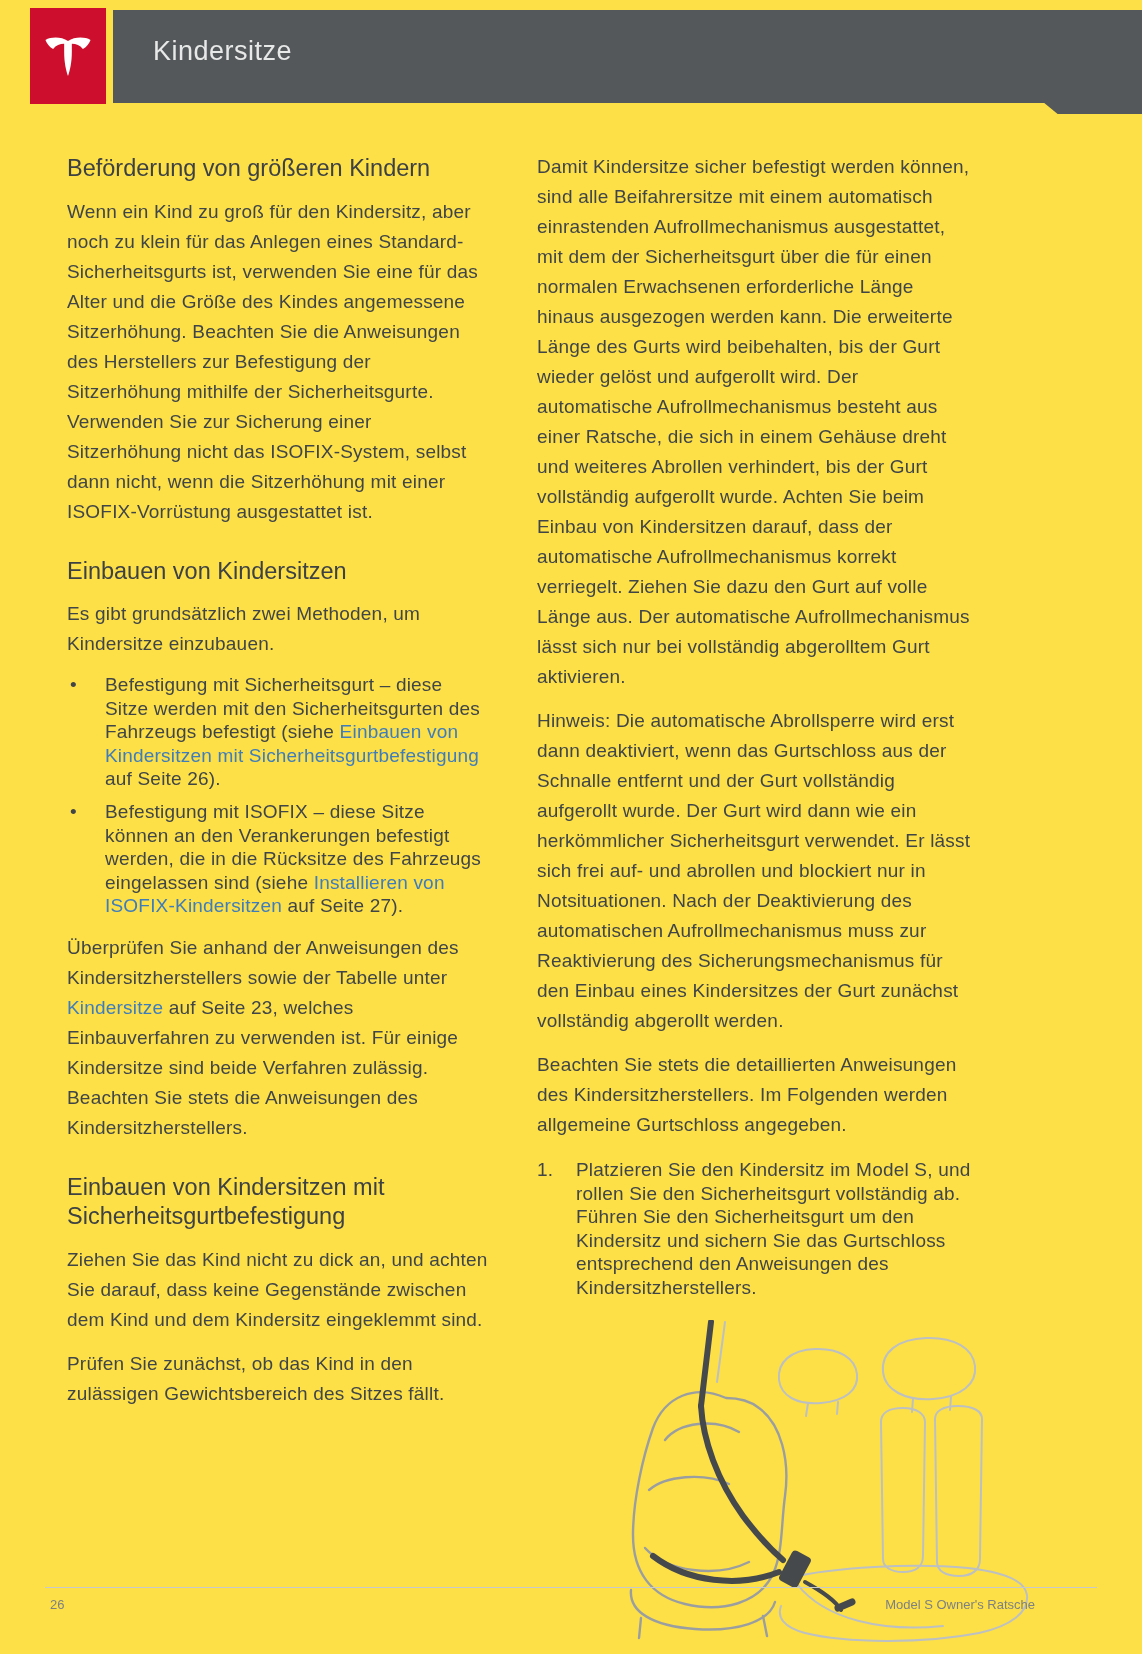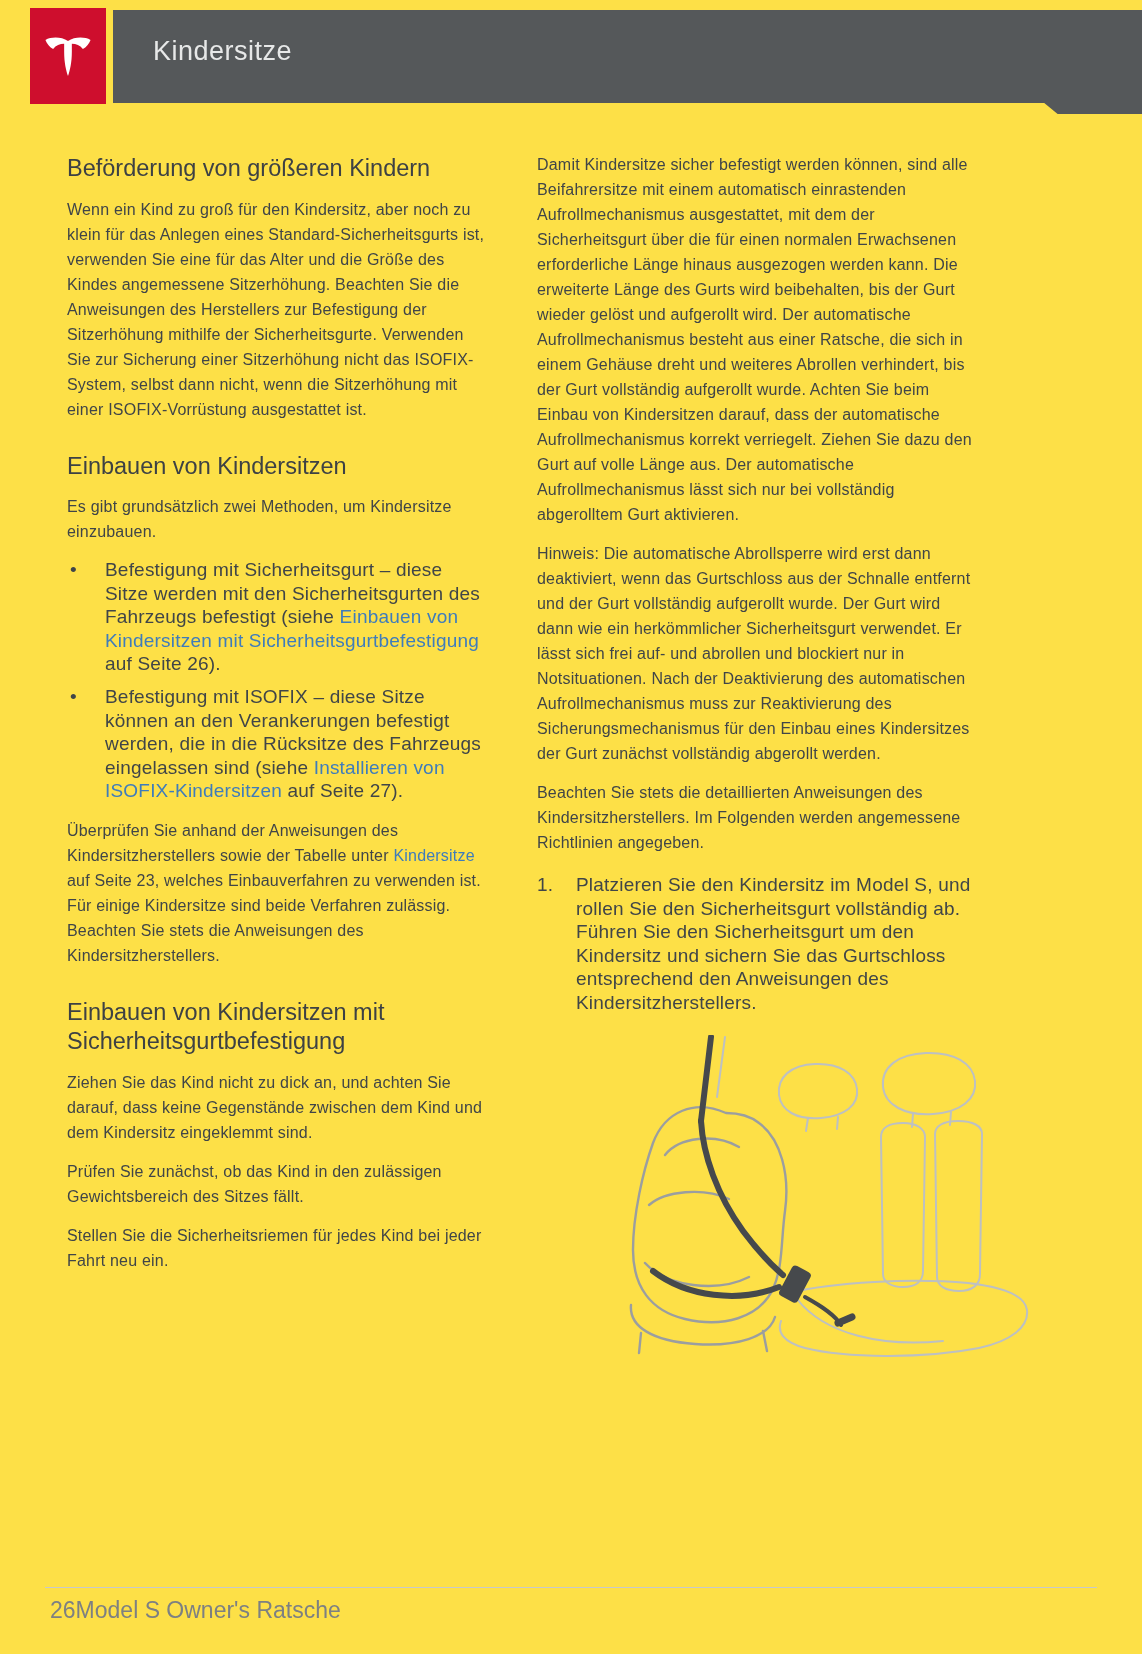--- a/index.html
+++ b/index.html
@@ -56,22 +56,22 @@
     font-size: 23.5px;
     line-height: 29.5px;
     font-weight: 400;
     color: #3d4144;
     margin: 30px 0 13px 0;
   }
   .col-left > h2:first-child { margin-top: 2px; }
 
   p {
     margin: 0 0 14px 0;
-    font-size: 16px;
-    line-height: 25px;
+    font-size: 19px;
+    line-height: 30px;
     letter-spacing: 0.2px;
   }
   .link { color: #3e7cbc; text-decoration: none; cursor: pointer; }
 
   ul.bullets { list-style: none; margin: 2px 0 15px 0; padding: 0; }
   ul.bullets li {
     position: relative;
     padding-left: 38px;
     margin-bottom: 9px;
     font-size: 19px;
@@ -94,23 +94,24 @@
     margin: 20px 0 0 46px;
     width: 452px;
   }
 
   
   .footer {
     position: absolute;
     left: 45px; right: 45px; top: 1587px;
     border-top: 1px solid #c7c9ca;
     display: flex;
+    justify-content: space-between;
     padding-top: 9px;
     color: #7d8082;
-    font-size: 23px;
+    font-size: 13px;
   }
   .footer .page-num { padding-left: 5px; }
   .footer .manual-title { padding-right: 62px; }
 </style>
 </head>
 <body>
 
 <div class="page">
 
   <div class="header-bar">
@@ -140,27 +141,26 @@
           <span class="marker">•</span>
           <span>Befestigung mit ISOFIX – diese Sitze können an den Verankerungen befestigt werden, die in die Rücksitze des Fahrzeugs eingelassen sind (siehe </span><a class="link">Installieren von ISOFIX-Kindersitzen</a><span> auf Seite 27).</span>
         </li>
       </ul>
 
       <p><span>Überprüfen Sie anhand der Anweisungen des Kindersitzherstellers sowie der Tabelle unter </span><a class="link">Kindersitze</a><span> auf Seite 23, welches Einbauverfahren zu verwenden ist. Für einige Kindersitze sind beide Verfahren zulässig. Beachten Sie stets die Anweisungen des Kindersitzherstellers.</span></p>
 
       <h2>Einbauen von Kindersitzen mit Sicherheitsgurtbefestigung</h2>
       <p>Ziehen Sie das Kind nicht zu dick an, und achten Sie darauf, dass keine Gegenstände zwischen dem Kind und dem Kindersitz eingeklemmt sind.</p>
       <p>Prüfen Sie zunächst, ob das Kind in den zulässigen Gewichtsbereich des Sitzes fällt.</p>
-      <p>Stellen Sie die Sicherheitsriemen für jedes Kind bei jeder Fahrt neu ein.</p>
     </div>
 
     <div class="col-right">
       <p>Damit Kindersitze sicher befestigt werden können, sind alle Beifahrersitze mit einem automatisch einrastenden Aufrollmechanismus ausgestattet, mit dem der Sicherheitsgurt über die für einen normalen Erwachsenen erforderliche Länge hinaus ausgezogen werden kann. Die erweiterte Länge des Gurts wird beibehalten, bis der Gurt wieder gelöst und aufgerollt wird. Der automatische Aufrollmechanismus besteht aus einer Ratsche, die sich in einem Gehäuse dreht und weiteres Abrollen verhindert, bis der Gurt vollständig aufgerollt wurde. Achten Sie beim Einbau von Kindersitzen darauf, dass der automatische Aufrollmechanismus korrekt verriegelt. Ziehen Sie dazu den Gurt auf volle Länge aus. Der automatische Aufrollmechanismus lässt sich nur bei vollständig abgerolltem Gurt aktivieren.</p>
       <p>Hinweis: Die automatische Abrollsperre wird erst dann deaktiviert, wenn das Gurtschloss aus der Schnalle entfernt und der Gurt vollständig aufgerollt wurde. Der Gurt wird dann wie ein herkömmlicher Sicherheitsgurt verwendet. Er lässt sich frei auf- und abrollen und blockiert nur in Notsituationen. Nach der Deaktivierung des automatischen Aufrollmechanismus muss zur Reaktivierung des Sicherungsmechanismus für den Einbau eines Kindersitzes der Gurt zunächst vollständig abgerollt werden.</p>
-      <p>Beachten Sie stets die detaillierten Anweisungen des Kindersitzherstellers. Im Folgenden werden angemessene Richtlinien angegeben.</p>
+      <p>Beachten Sie stets die detaillierten Anweisungen des Kindersitzherstellers. Im Folgenden werden allgemeine Gurtschloss angegeben.</p>
 
       <ol class="steps">
         <li>
           <span class="num">1.</span>
           <span>Platzieren Sie den Kindersitz im Model S, und rollen Sie den Sicherheitsgurt vollständig ab. Führen Sie den Sicherheitsgurt um den Kindersitz und sichern Sie das Gurtschloss entsprechend den Anweisungen des Kindersitzherstellers.</span>
         </li>
       </ol>
 
       <figure class="illustration">
         <svg viewBox="0 0 452 335" width="452" height="335" aria-hidden="true">

